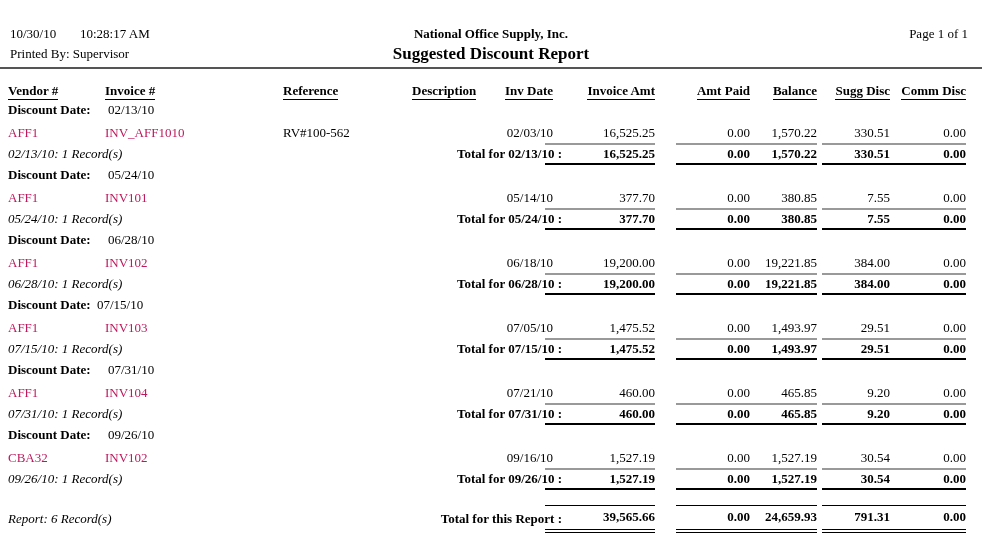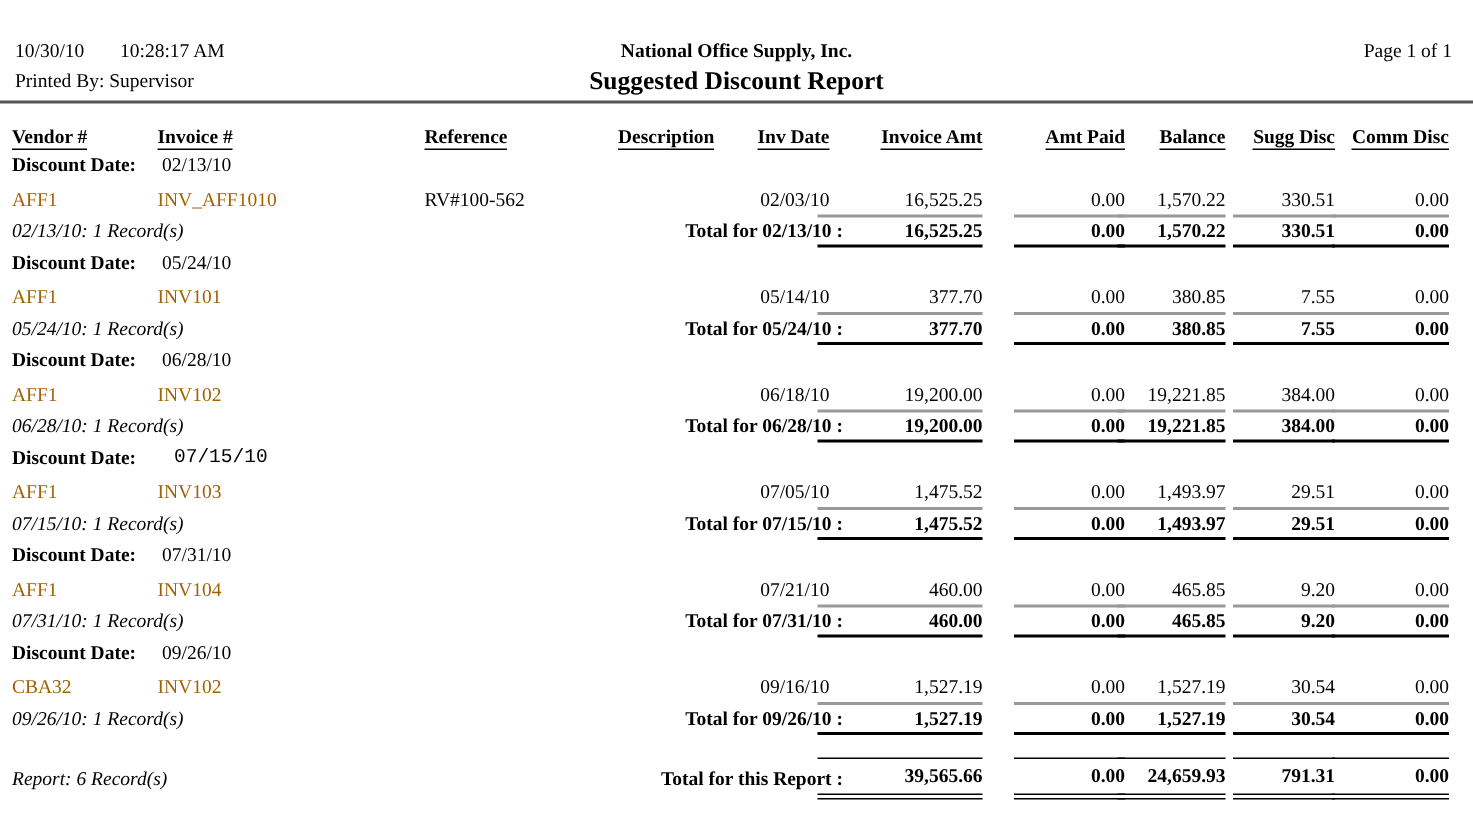--- a/index.html
+++ b/index.html
@@ -9,21 +9,21 @@
     position: relative;
     width: 982px;
     height: 534px;
     background: #ffffff;
     overflow: hidden;
     font-size: 13px;
   }
   .abs { position: absolute; white-space: nowrap; }
   .b { font-weight: bold; }
   .i { font-style: italic; }
-  .link { color: #a16207; cursor: pointer; }
+  .link { color: #be185d; cursor: pointer; }
   .hdr-u { border-bottom: 1px solid #000; padding-bottom: 1px; font-weight: bold; }
 
   
   .title-rule { position: absolute; left: 0; top: 67px; width: 982px; height: 2px; background: #555; }
 
   
   .colhead { position: absolute; top: 83px; left: 0; width: 982px; height: 18px; }
 
   
   .cell { position: absolute; text-align: right; }
@@ -170,21 +170,21 @@
         <span class="cell c-paid tcell">0.00</span>
         <span class="cell c-bal tcell">19,221.85</span>
         <span class="cell c-sugg tcell">384.00</span>
         <span class="cell c-comm tcell">0.00</span>
       </div>
     </div>
 
     <div class="group">
       <div class="g-line g-date">
         <span class="abs b" style="left:8px;">Discount Date:</span>
-        <span class="abs" style="left:116px;font-family:Liberation Mono, monospace;">07/15/10</span>
+        <span class="abs" style="left:97px;">07/15/10</span>
       </div>
       <div class="g-line g-row">
         <span class="abs link" style="left:8px;">AFF1</span>
         <span class="abs link" style="left:105px;">INV103</span>
         <span class="abs" style="left:283px;"></span>
         <span class="abs" style="left:412px;"></span>
         <span class="cell c-invdate">07/05/10</span>
         <span class="cell c-amt">1,475.52</span>
         <span class="cell c-paid">0.00</span>
         <span class="cell c-bal">1,493.97</span>

